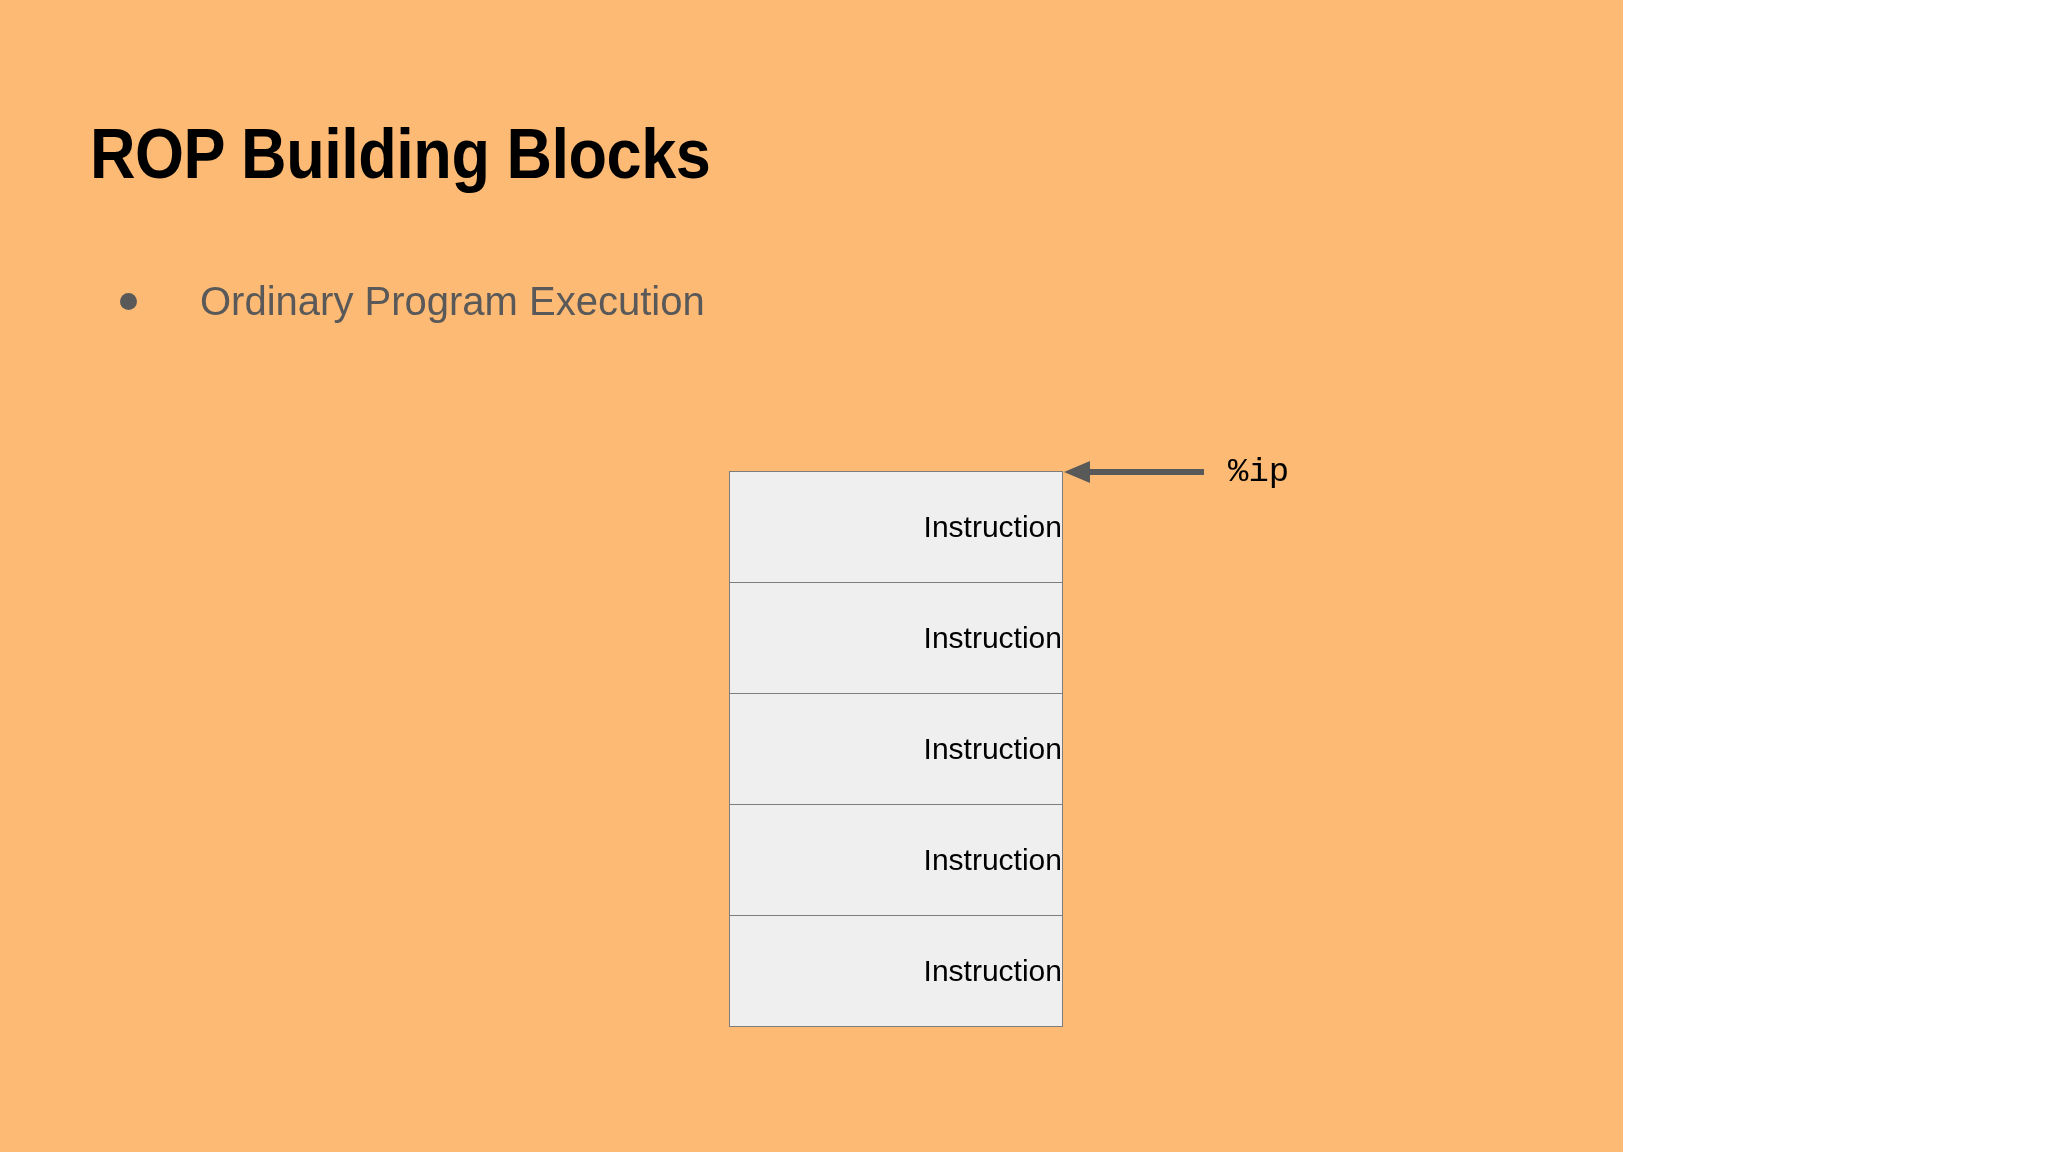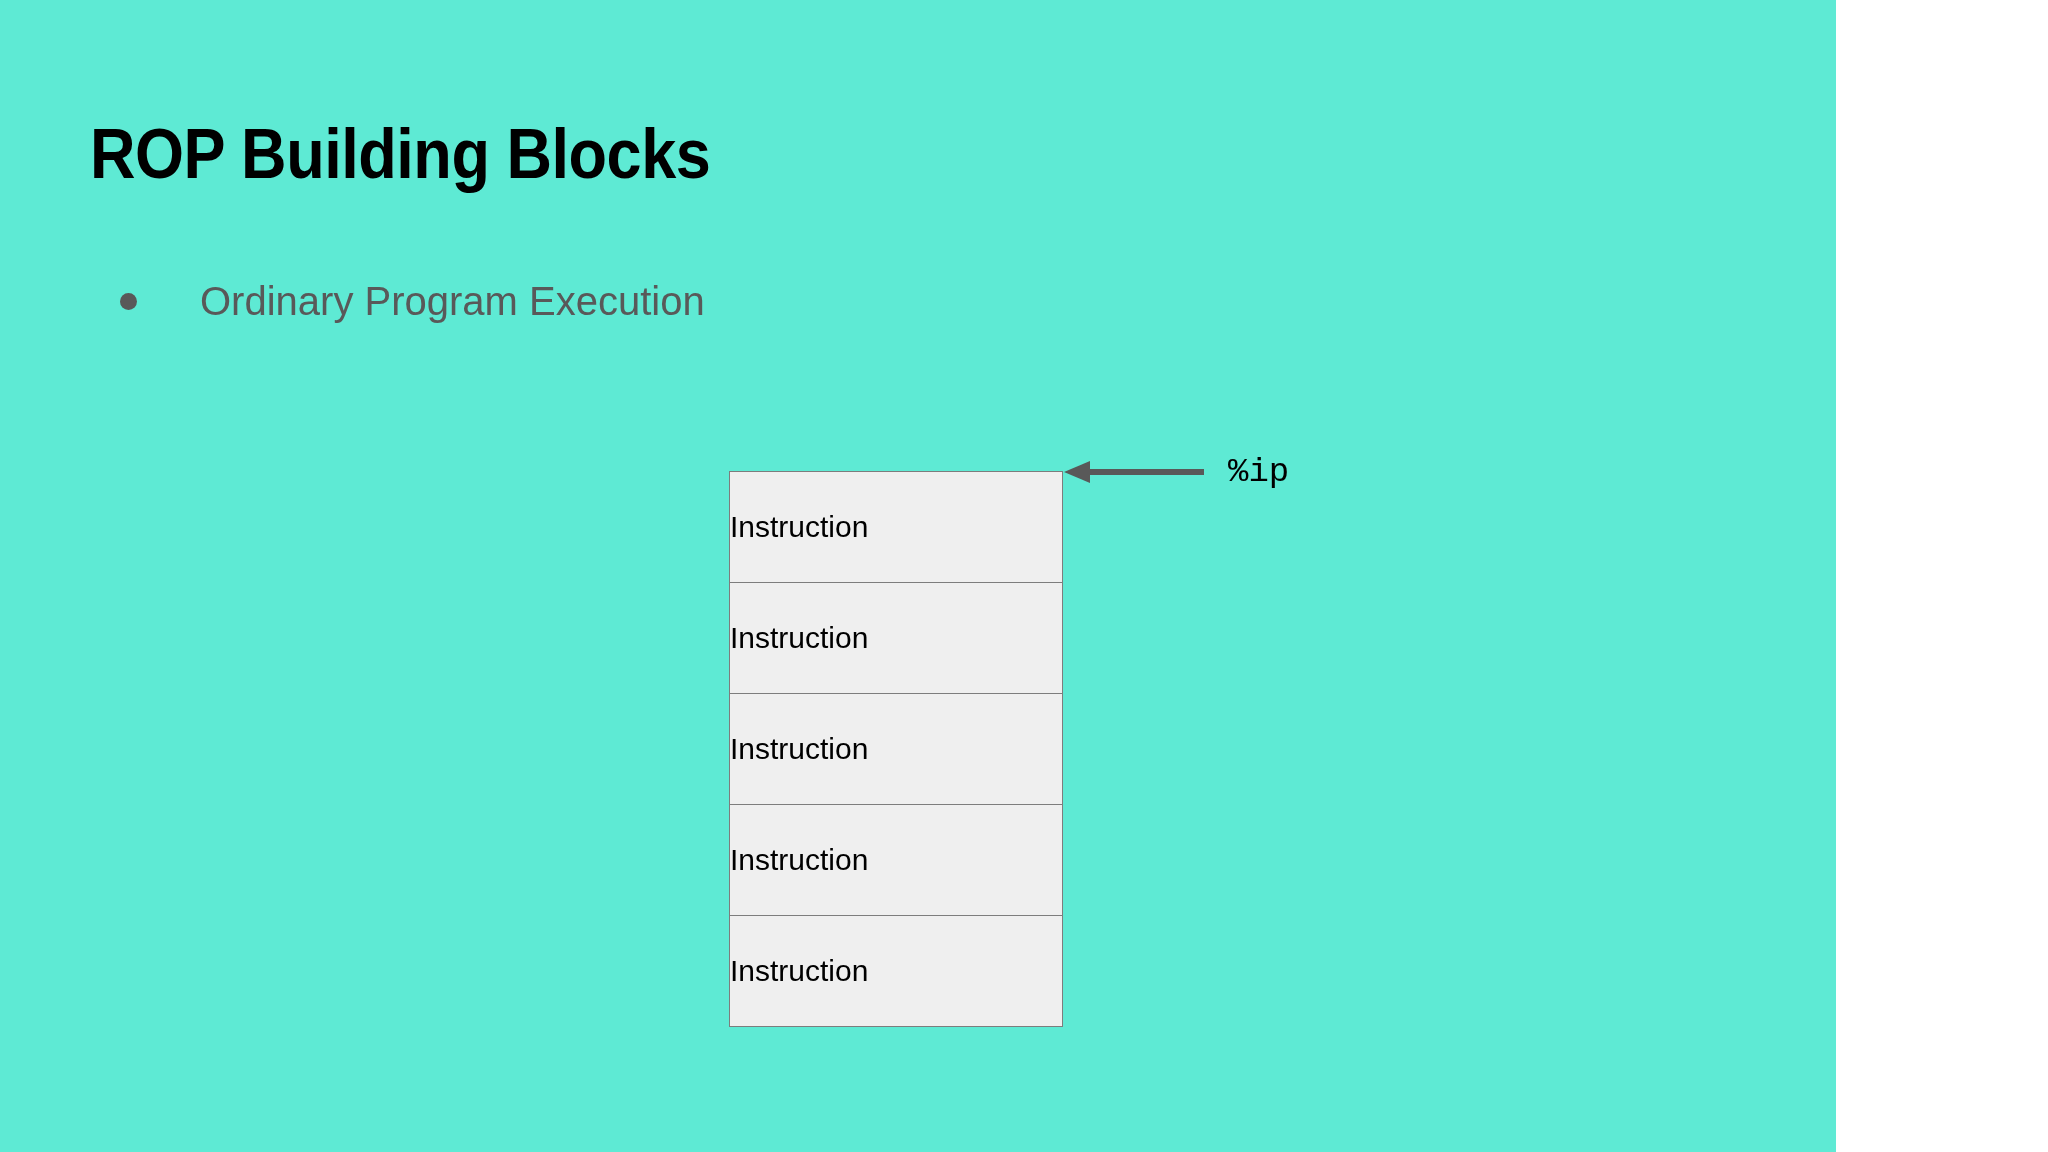--- a/index.html
+++ b/index.html
@@ -8,23 +8,23 @@
     padding: 0;
     background: #ffffff;
   }
   body {
     font-family: "Liberation Sans", sans-serif;
     -webkit-font-smoothing: antialiased;
   }
 
   #slide {
     position: relative;
-    width: 1836px;
+    width: 1623px;
     height: 1152px;
-    background: #5eead4;
+    background: #fdba74;
     overflow: hidden;
   }
 
   
   .slide-title {
     position: absolute;
     left: 90px;
     top: 118px;
     width: 1700px;
     font-family: "Liberation Sans", sans-serif;
@@ -79,21 +79,21 @@
   }
   .stack-cell {
     position: relative;
     box-sizing: border-box;
     height: 112px;
     background: #EFEFEF;
     border: 1px solid #7d7d7d;
     margin-top: -1px;
     display: flex;
     align-items: center;
-    justify-content: flex-start;
+    justify-content: flex-end;
   }
   .stack-cell:first-child {
     margin-top: 0;
   }
   .stack-cell-label {
     font-family: "Liberation Sans", sans-serif;
     font-size: 30px;
     font-weight: 400;
     color: #000000;
     line-height: 1;

